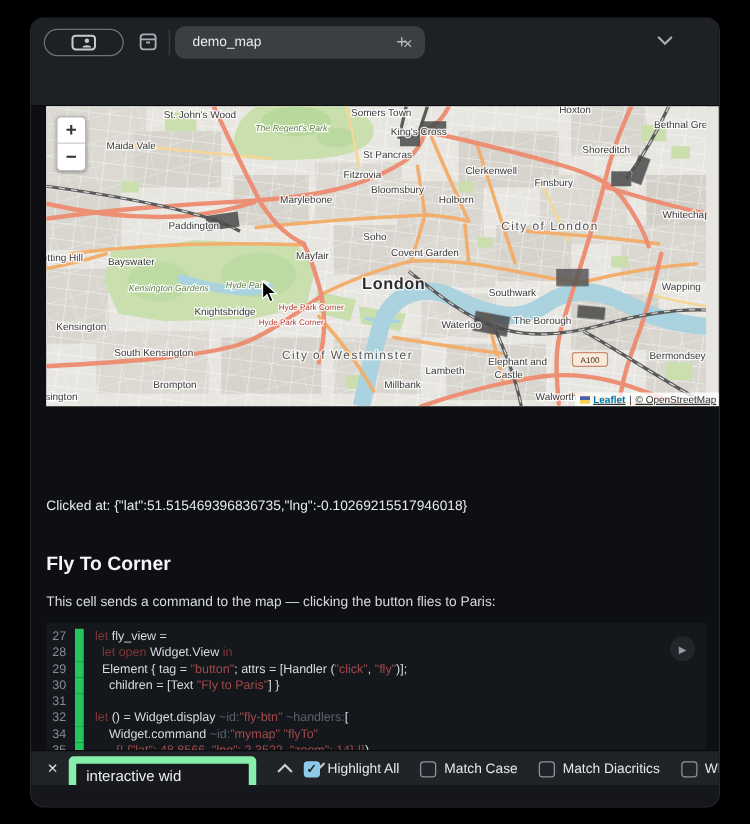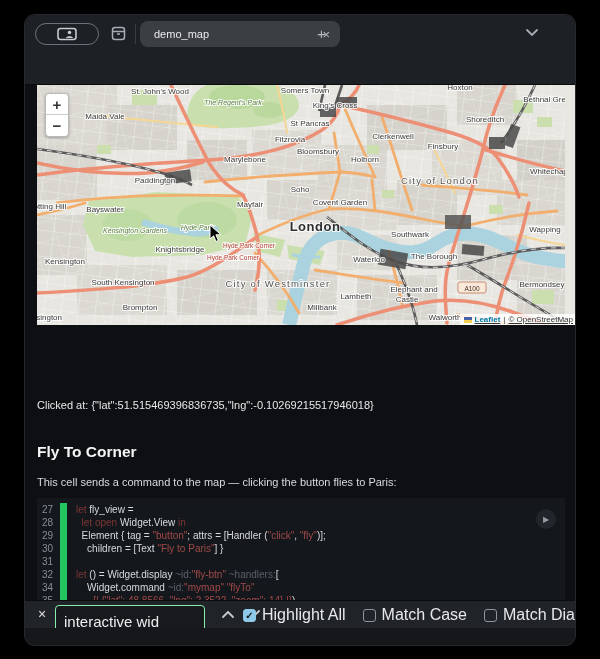--- a/index.html
+++ b/index.html
@@ -55,27 +55,27 @@
   .code-row .src{padding-left:9px;white-space:pre;}
   .tok-pl{color:#d7dade;}
   .tok-kw{color:#7e3636;}
   .tok-str{color:#a14a4a;}
   .tok-lbl{color:#596169;}
   .code-row.out .src{color:#c6cad0;font-style:italic;}
   .playbtn{position:absolute;right:9px;top:11px;width:20px;height:20px;border-radius:50%;background:#22262b;display:flex;align-items:center;justify-content:center;color:#959ba3;font-size:8px;}
   
   .findbar{position:absolute;left:0;top:585px;width:550px;height:28px;background:#202327;border-top:1px solid #0a0b0d;overflow:hidden;}
   .fb-close{position:absolute;left:13px;top:5px;color:#dfe1e4;font-size:14px;}
-  .fb-input{position:absolute;left:30px;top:4px;width:150px;height:32px;background:#17191d;border:1px solid #86efac;border-radius:4px;color:#eceef0;font-size:15px;padding:0 8px;outline:none;}
+  .fb-input{position:absolute;left:30px;top:4px;width:150px;height:32px;background:#17191d;border:6px solid #86efac;border-radius:4px;color:#eceef0;font-size:12px;padding:0 8px;outline:none;}
   .fb-chev{position:absolute;top:8px;color:#c9ccd1;}
   .fb-opts{position:absolute;left:218px;top:0;height:28px;display:flex;align-items:center;gap:17px;}
   .fb-opt{display:flex;align-items:center;gap:6px;}
   .fb-opt .cb{width:13px;height:13px;border-radius:3px;border:1px solid #8f959c;background:transparent;display:flex;align-items:center;justify-content:center;font-size:10px;color:#15191d;flex:none;}
   .fb-opt .cb.checked{background:#8fc9ea;border-color:#8fc9ea;font-weight:700;}
-  .fb-opt .lab{color:#e6e8ea;font-size:16px;white-space:nowrap;}
+  .fb-opt .lab{color:#e6e8ea;font-size:11px;white-space:nowrap;}
   .fb-opt:last-child .lab{max-width:53px;overflow:hidden;}
   .bottomstrip{position:absolute;left:0;top:613px;width:550px;height:17px;background:#15171b;}
   
   #cursor{position:absolute;left:209px;top:224px;z-index:50;}
 </style>
 </head>
 <body>
 
 <div id="stage">
   <div id="window">

